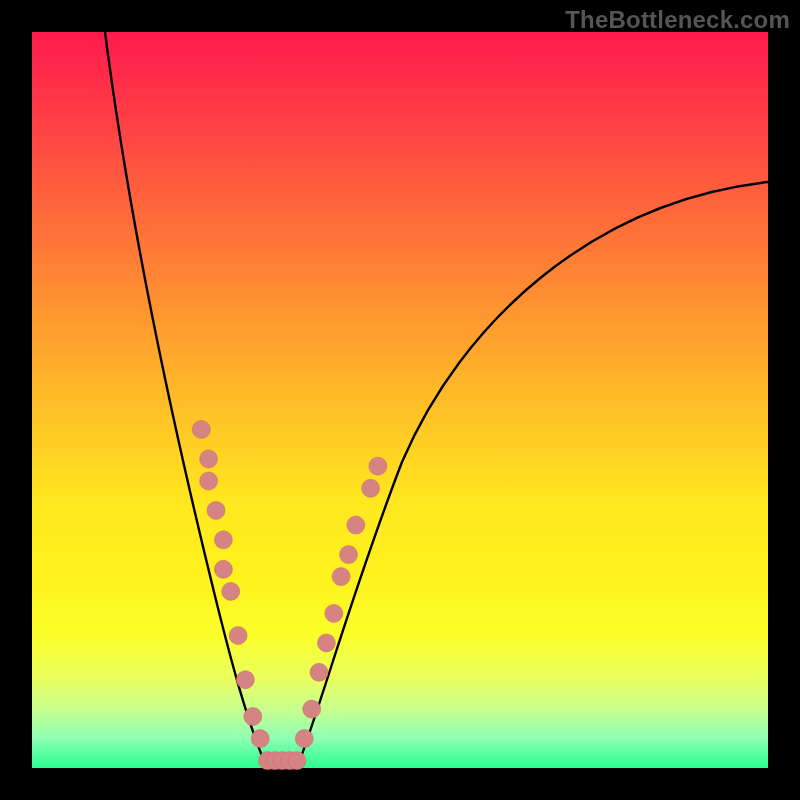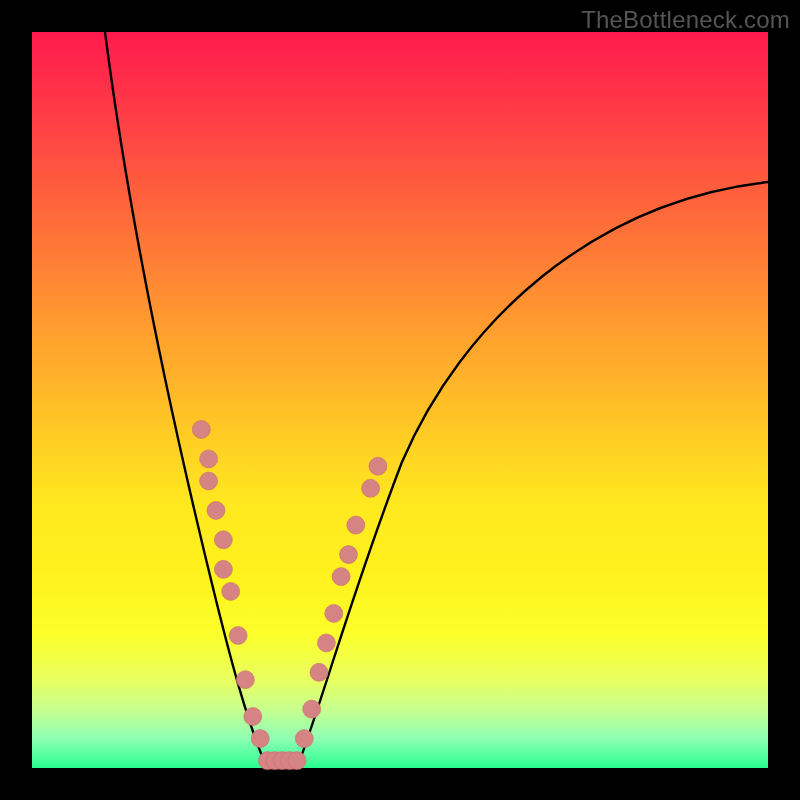--- a/index.html
+++ b/index.html
@@ -38,21 +38,21 @@
       #c8ff8e 92%,
       #8effb4 96%,
       #29ff8f 100%);
   }
   .watermark {
     position: absolute;
     top: 6px;
     right: 10px;
     color: #555;
     font-size: 24px;
-    font-weight: 400;
+    font-weight: 700;
     letter-spacing: 0.2px;
     user-select: none;
   }
   svg.curve {
     position: absolute;
     left: 0;
     top: 0;
     width: 736px;
     height: 736px;
     overflow: visible;

